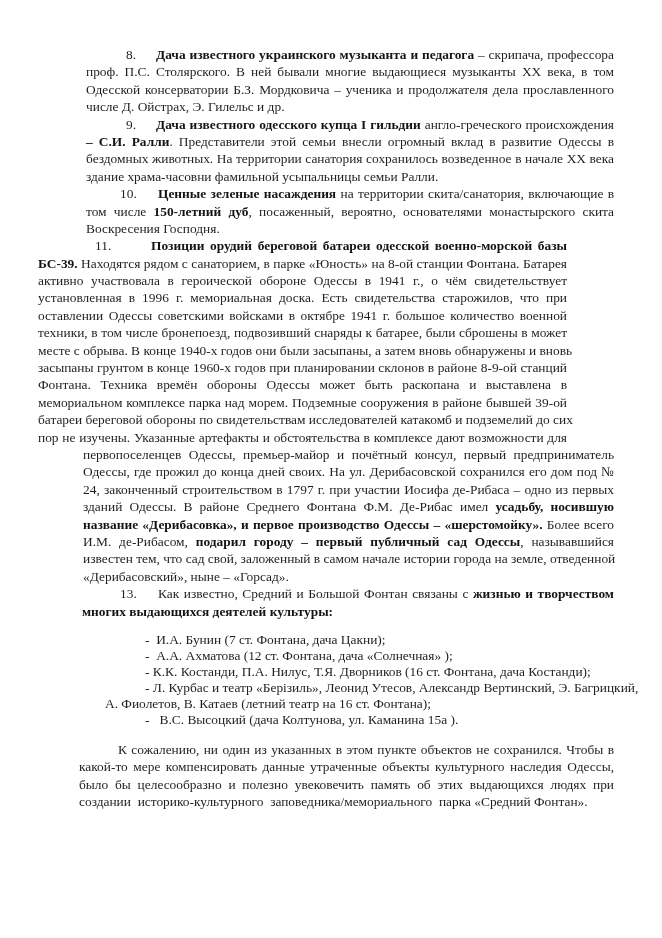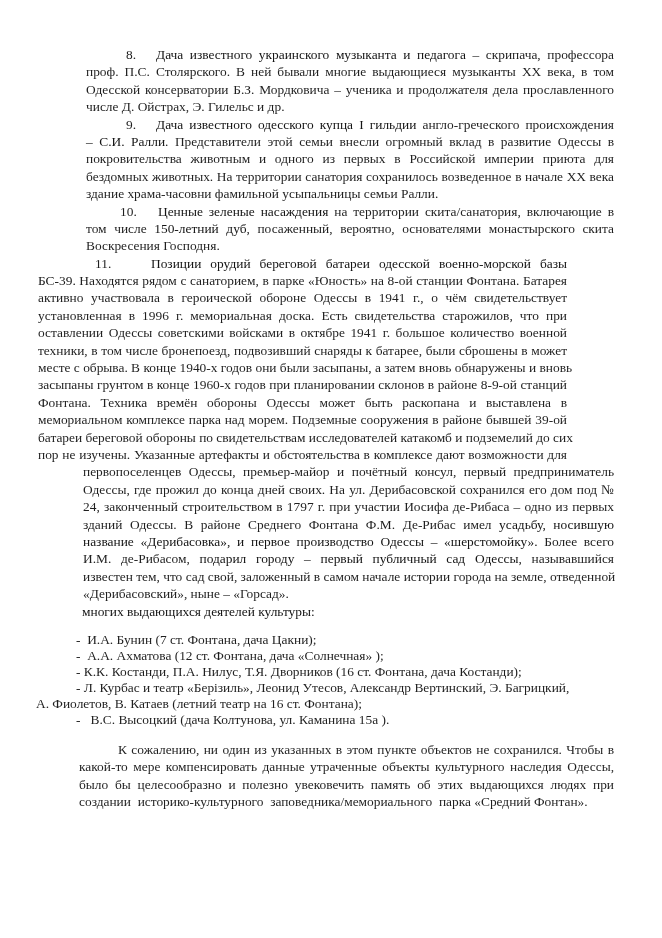--- a/index.html
+++ b/index.html
@@ -13,39 +13,39 @@
     .page { position: absolute; left: 0; top: 46px; width: 662px; }
     .para { position: relative; }
     .ln {
       height: 17.4px; line-height: 17.4px;
       white-space: nowrap;
       text-align: justify; text-align-last: justify;
       overflow: visible;
     }
     .ln.last { text-align-last: left; }
     .num { display: inline-block; }
-    b { font-weight: normal; color: #141414; }
+    b { font-weight: bold; color: #141414; }
 
     .p8, .p9, .p10 { margin-left: 86px; width: 528px; }
     .p11 { margin-left: 38px; width: 529px; }
     .p12 { margin-left: 83px; width: 531px; }
     .p13 { margin-left: 82px; width: 532px; }
 
     .p8 .first, .p9 .first { padding-left: 40px; }
     .p8 .num, .p9 .num { width: 30px; }
     .p10 .first { padding-left: 34px; }
     .p10 .num { width: 38px; }
     .p11 .first { padding-left: 57px; }
     .p11 .num { width: 56px; }
     .p12 .first { padding-left: 55px; }
     .p12 .num { width: 59px; }
     .p13 .first { padding-left: 38px; }
     .p13 .num { width: 38px; }
 
-    .list { margin-left: 36px; width: 534px; margin-top: 12px; }
+    .list { margin-left: 105px; width: 534px; margin-top: 12px; }
     .li { height: 16px; line-height: 16px; white-space: pre; text-align: left; }
     .li.dash { padding-left: 40px; }
 
     .closing { margin-left: 79px; width: 535px; margin-top: 13px; }
     .closing .first { padding-left: 39px; }
     .closing .last { white-space: pre; }
   </style>
 </head>
 <body>
 
@@ -54,21 +54,20 @@
   <div class="para p8">
     <div class="ln first"><span class="num">8.</span><b>Дача известного  украинского музыканта и педагога</b><span> – скрипача, профессора</span></div>
     <div class="ln"><span>проф. П.С. Столярского. В ней бывали многие выдающиеся музыканты XX века, в том</span></div>
     <div class="ln"><span>Одесской консерватории Б.З. Мордковича – ученика  и продолжателя  дела прославленного</span></div>
     <div class="ln last"><span>числе  Д. Ойстрах, Э. Гилельс и др.</span></div>
   </div>
 
   <div class="para p9">
     <div class="ln first"><span class="num">9.</span><b>Дача известного одесского купца I гильдии</b><span>  англо-греческого происхождения</span></div>
     <div class="ln"><b>– С.И. Ралли</b><span>. Представители этой семьи внесли огромный вклад в развитие Одессы в</span></div>
-    <div class="ln"><span>покровительства животным и одного из первых в Российской империи приюта для</span></div>
     <div class="ln"><span>бездомных животных. На территории санатория сохранилось возведенное в начале XX века</span></div>
     <div class="ln last"><span>здание храма-часовни фамильной усыпальницы семьи  Ралли.</span></div>
   </div>
 
   <div class="para p10">
     <div class="ln first"><span class="num">10.</span><b>Ценные зеленые насаждения</b><span> на территории скита/санатория, включающие в</span></div>
     <div class="ln"><span>том числе </span><b>150-летний дуб</b><span>, посаженный, вероятно, основателями монастырского скита</span></div>
     <div class="ln last"><span>Воскресения Господня.</span></div>
   </div>
 
@@ -92,20 +91,21 @@
     <div class="ln"><span>Одессы, где прожил до конца дней своих. На ул. Дерибасовской сохранился его дом под №</span></div>
     <div class="ln"><span>24, законченный строительством в 1797 г. при участии Иосифа де-Рибаса – одно из первых</span></div>
     <div class="ln"><span>зданий Одессы. В районе Среднего Фонтана Ф.М. Де-Рибас имел </span><b>усадьбу, носившую</b></div>
     <div class="ln"><b>название «Дерибасовка», и первое производство Одессы – «шерстомойку».</b><span> Более всего</span></div>
     <div class="ln"><span>И.М. де-Рибасом, </span><b>подарил городу – первый публичный сад Одессы</b><span>, называвшийся</span></div>
     <div class="ln"><span>известен тем, что сад свой, заложенный в самом начале истории города на земле, отведенной</span></div>
     <div class="ln last"><span>«Дерибасовский», ныне – «Горсад».</span></div>
   </div>
 
   <div class="para p13">
+    <div class="ln first"><span class="num">13.</span><span>Как известно, Средний и Большой Фонтан связаны с </span><b>жизнью и творчеством</b></div>
     <div class="ln last"><b>многих выдающихся деятелей культуры:</b></div>
   </div>
 
   <div class="list">
     <div class="li dash">-  И.А. Бунин (7 ст. Фонтана, дача Цакни);</div>
     <div class="li dash">-  А.А. Ахматова (12 ст. Фонтана, дача «Солнечная» );</div>
     <div class="li dash">- К.К. Костанди, П.А. Нилус, Т.Я. Дворников (16 ст. Фонтана, дача Костанди);</div>
     <div class="li dash">- Л. Курбас и театр «Берізиль», Леонид Утесов, Александр Вертинский, Э. Багрицкий,</div>
     <div class="li">А. Фиолетов, В. Катаев (летний театр на 16 ст. Фонтана);</div>
     <div class="li dash">-   В.С. Высоцкий (дача Колтунова, ул. Каманина 15а ).</div>

